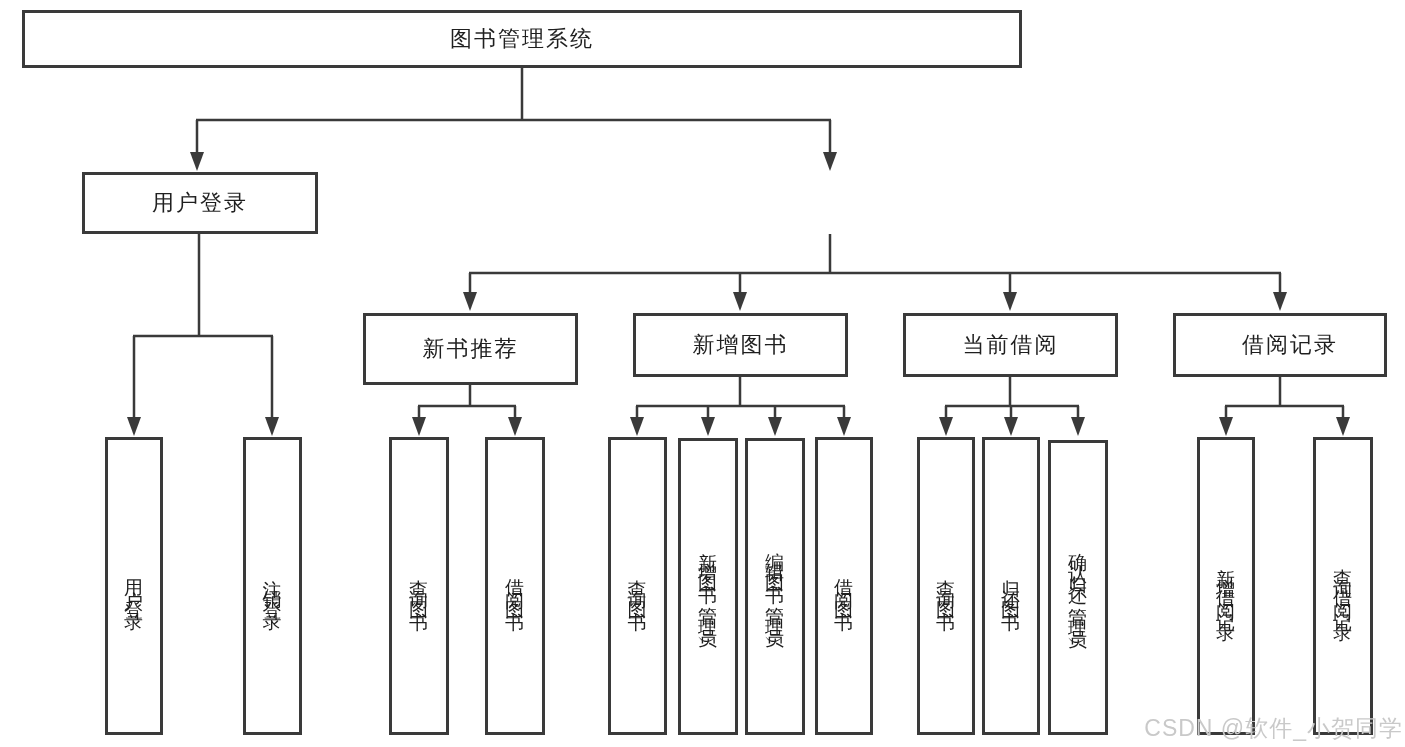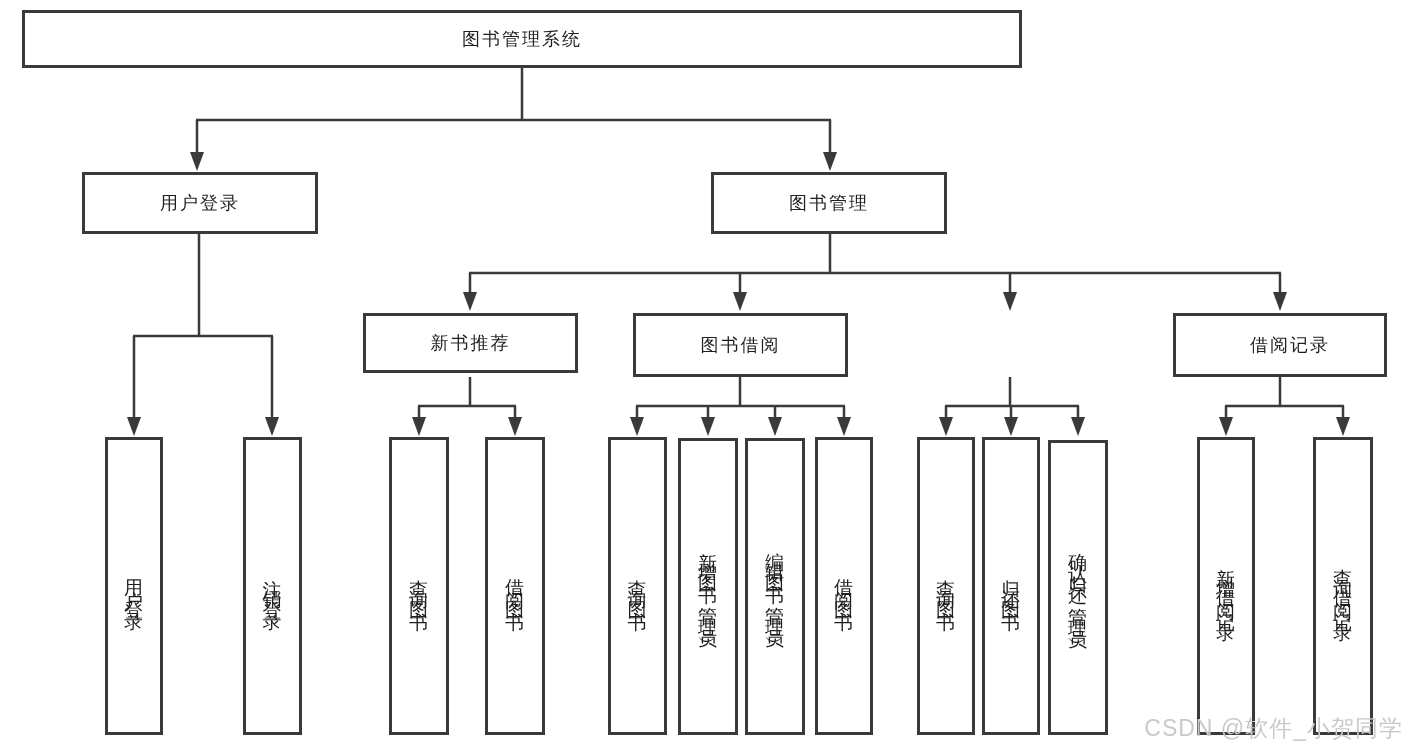--- a/index.html
+++ b/index.html
@@ -17,21 +17,21 @@
     position: absolute;
     box-sizing: border-box;
     border: 3px solid #3a3a3a;
     background: #ffffff;
     display: flex;
     align-items: center;
     justify-content: center;
     z-index: 2;
   }
   .h-box {
-    font-size: 18px;
+    font-size: 22px;
     letter-spacing: 2px;
     white-space: nowrap;
   }
   .v-box {
     writing-mode: vertical-lr;
     text-orientation: mixed;
     font-size: 19px;
     letter-spacing: 11px;
     line-height: 1;
   }
@@ -82,24 +82,24 @@
       <polygon points="1004,417 1018,417 1011,436"></polygon>
       <polygon points="1071,417 1085,417 1078,436"></polygon>
       <polygon points="1219,417 1233,417 1226,436"></polygon>
       <polygon points="1336,417 1350,417 1343,436"></polygon>
     </g>
   </svg>
 
   <div class="box h-box" style="left:22px; top:10px; width:1000px; height:58px;">图书管理系统</div>
 
   <div class="box h-box" style="left:82px; top:172px; width:236px; height:62px;">用户登录</div>
-  <div class="box h-box" style="left:711px; top:172px; width:236px; height:62px;">图书管理</div>
 
-  <div class="box h-box" style="left:363px; top:313px; width:215px; height:60px;">新书推荐</div>
-  <div class="box h-box" style="left:633px; top:313px; width:215px; height:64px;">图书借阅</div>
+  <div class="box h-box" style="left:363px; top:313px; width:215px; height:72px;">新书推荐</div>
+  <div class="box h-box" style="left:633px; top:313px; width:215px; height:64px;">新增图书</div>
+  <div class="box h-box" style="left:903px; top:313px; width:215px; height:64px;">当前借阅</div>
   <div class="box h-box" style="left:1173px; top:313px; width:214px; height:64px;padding-left:20px;">借阅记录</div>
 
   <div class="box v-box" style="left:105px; top:437px; width:58px; height:298px;">用户登录</div>
   <div class="box v-box" style="left:243px; top:437px; width:59px; height:298px;">注销登录</div>
 
   <div class="box v-box" style="left:389px; top:437px; width:60px; height:298px;">查询图书</div>
   <div class="box v-box" style="left:485px; top:437px; width:60px; height:298px;">借阅图书</div>
 
   <div class="box v-box" style="left:608px; top:437px; width:59px; height:298px;">查询图书</div>
   <div class="box v-box" style="left:678px; top:438px; width:60px; height:297px;">新增图书（管理员）</div>

